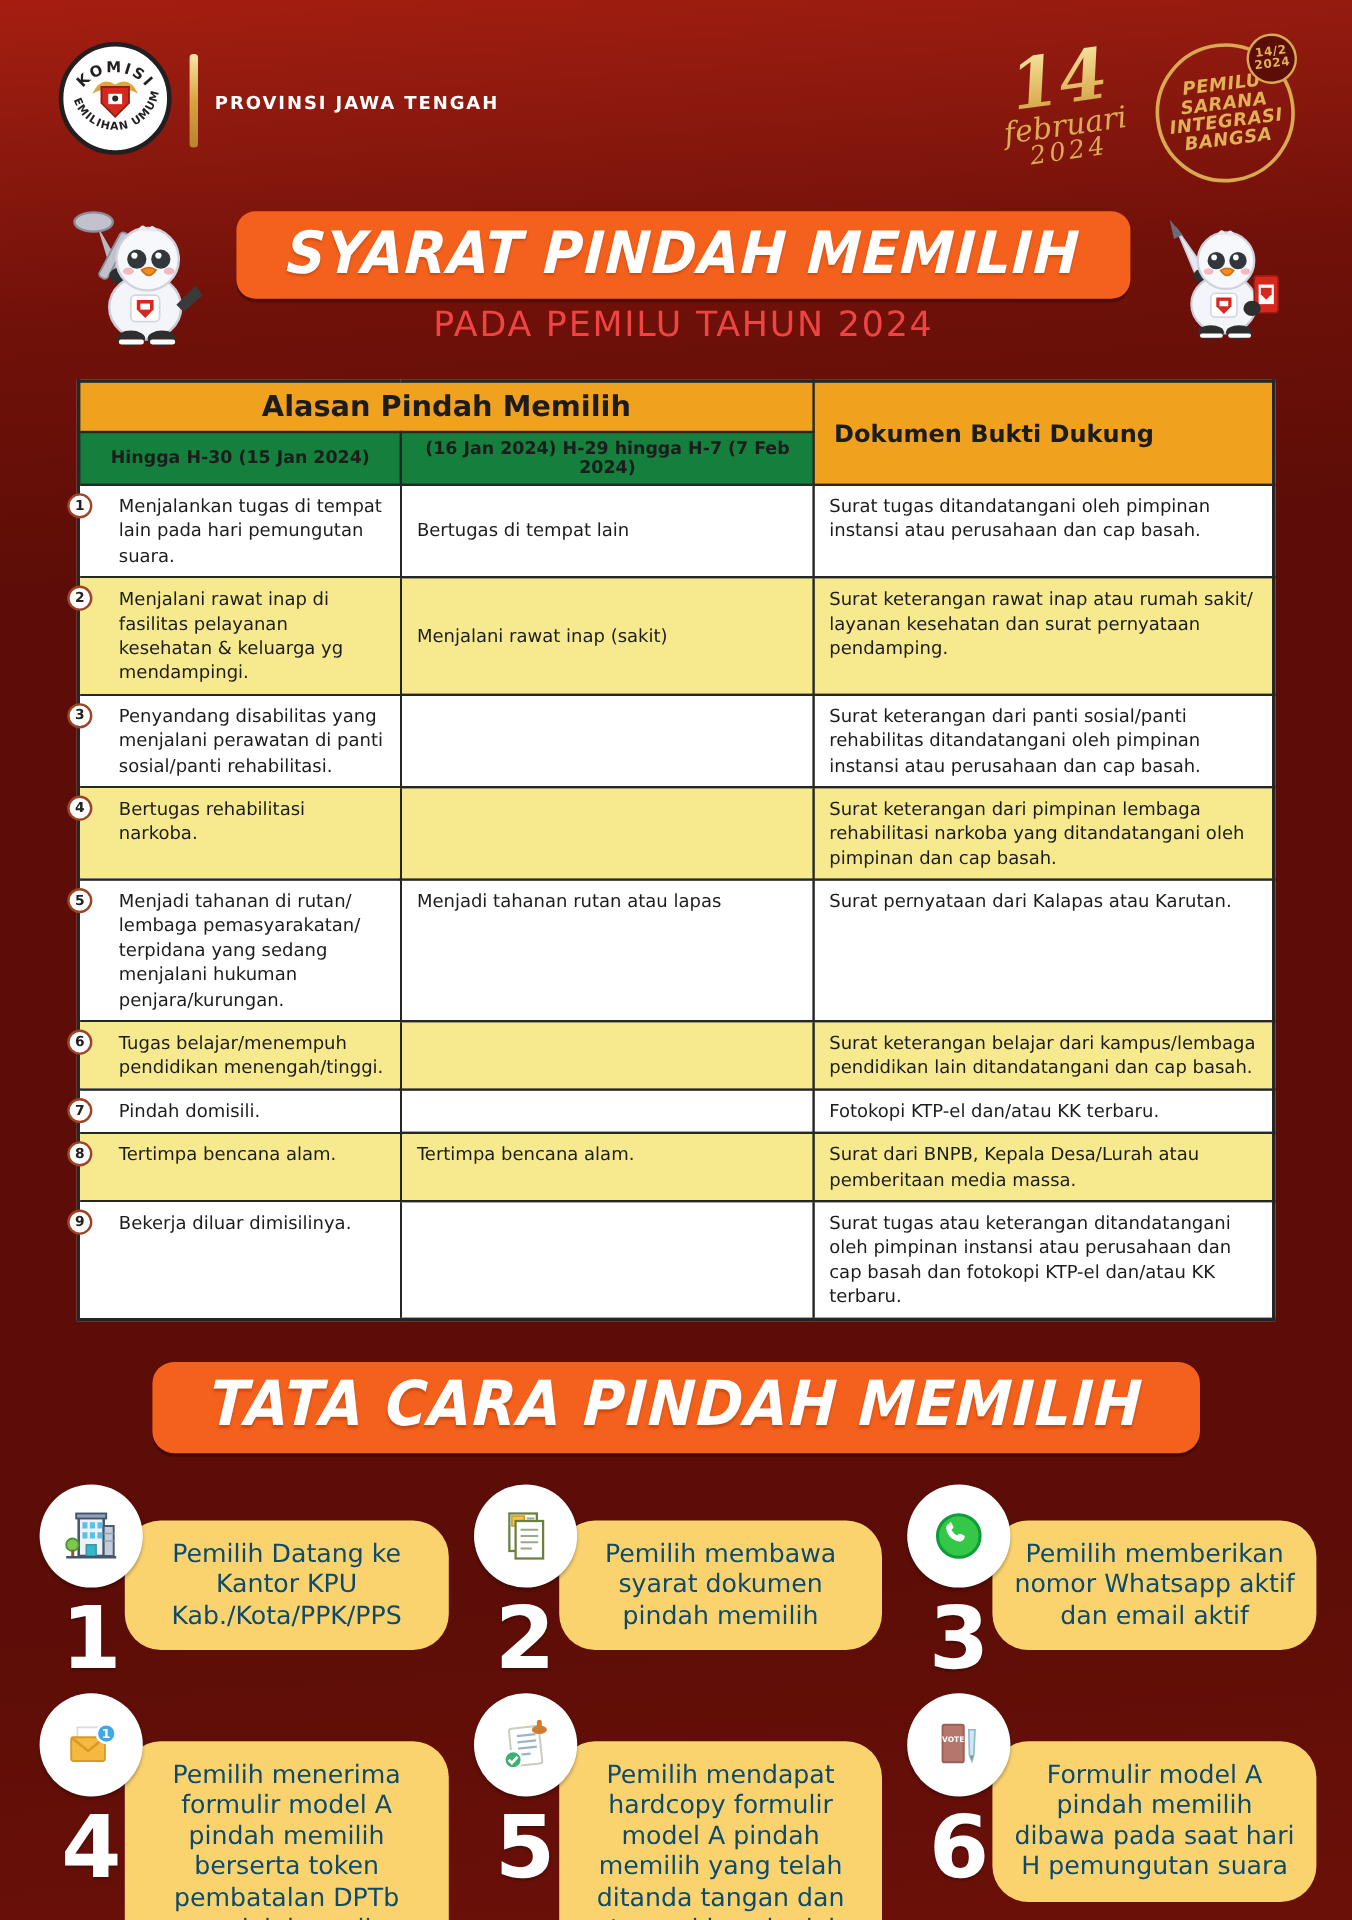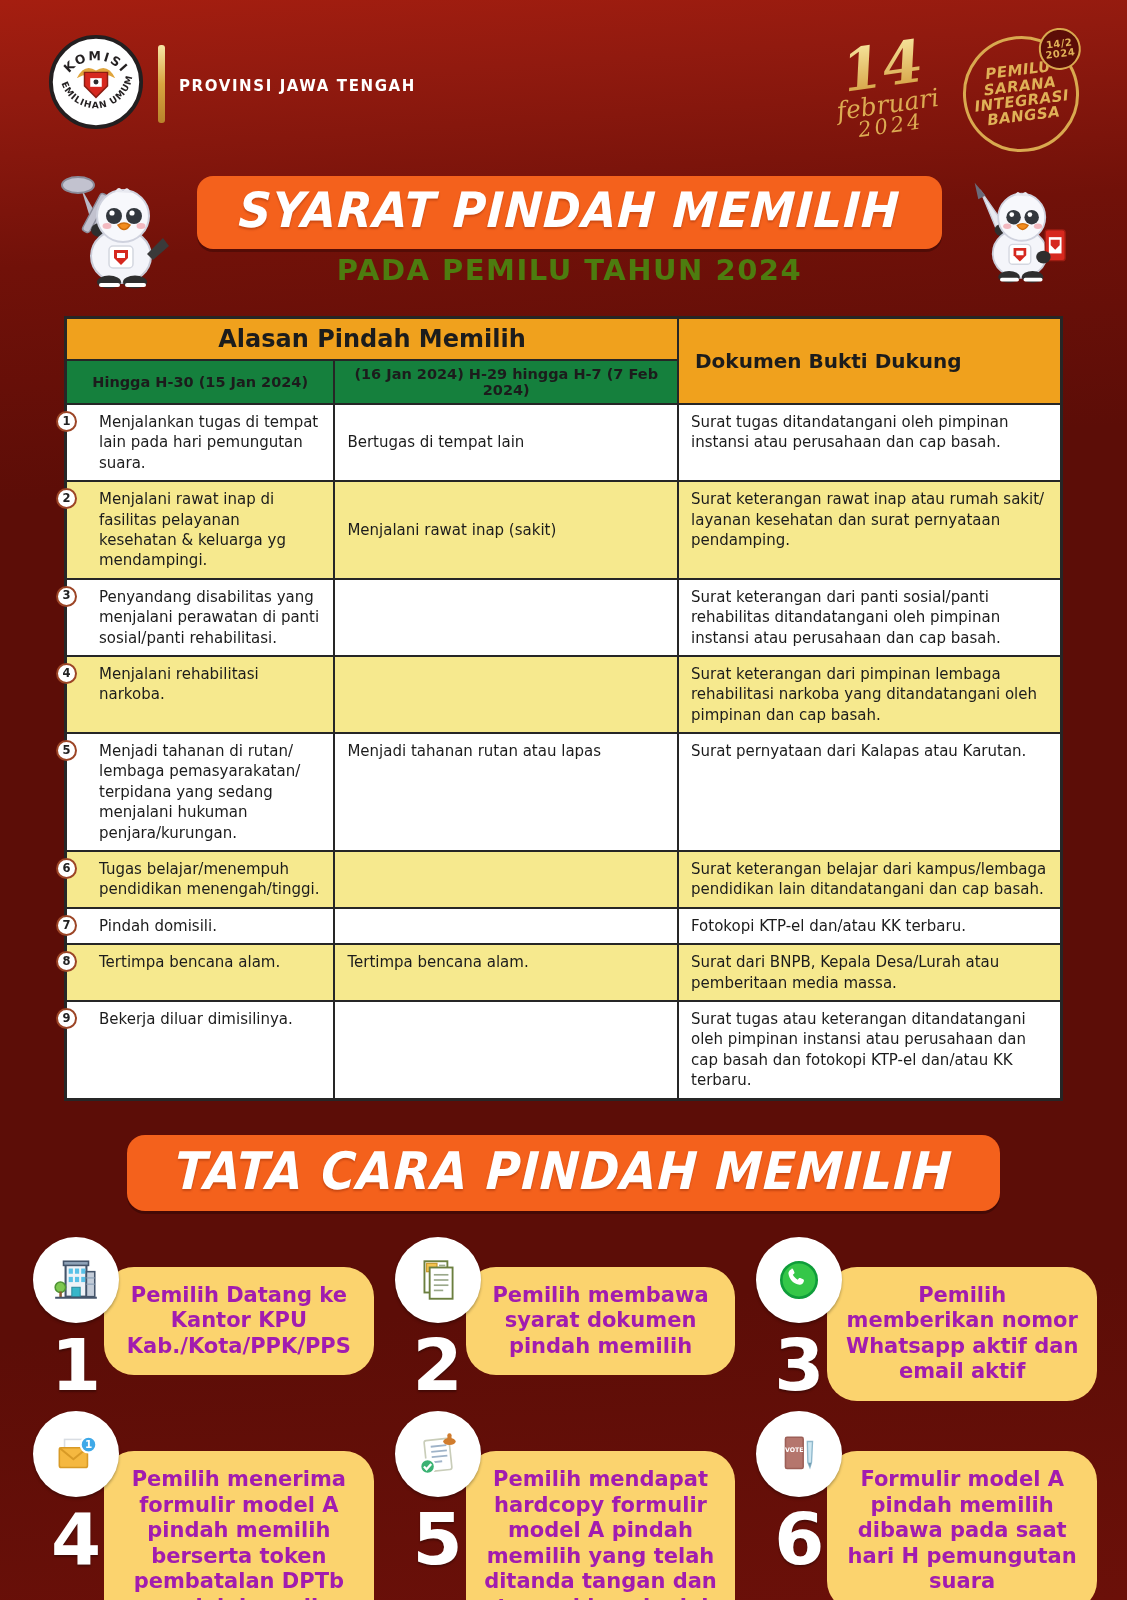--- a/index.html
+++ b/index.html
@@ -42,21 +42,21 @@
   .title-center { display:flex; flex-direction:column; align-items:center; }
   .title-banner {
     background:#f4611c; border-radius:16px; padding:8px 42px 12px 42px;
     box-shadow:0 3px 0 rgba(0,0,0,0.25);
   }
   .title-banner span {
     display:block; color:#ffffff; font-weight:900; font-style:italic; font-size:45px;
     letter-spacing:1px; transform:skewX(-3deg) scaleY(1.08); white-space:nowrap;
     text-shadow:0 2px 2px rgba(120,30,0,0.35);
   }
-  .title-sub { color:#4d7c0f; font-weight:700; font-size:29px; letter-spacing:1.5px; margin-top:4px; white-space:nowrap; }
+  .title-sub { color:#ef4444; font-weight:400; font-size:29px; letter-spacing:1.5px; margin-top:4px; white-space:nowrap; }
   .mascot { flex:none; }
   
   .tbl-wrap { margin:22px 64px 0 64px;border-radius:24px; }
   table.req { width:100%; border-collapse:collapse; background:#ffffff; border:3px solid #262626; }
   table.req th, table.req td { border:2px solid #262626; }
   th.group { background:#f0a11d; font-size:24px; font-weight:bold; text-align:center; padding:6px 4px; }
   th.doc   { background:#f0a11d; font-size:20px; font-weight:bold; text-align:left; padding:6px 16px; }
   th.sub   { background:#15803d; font-size:14.5px; font-weight:bold; text-align:center; padding:5px 4px; }
   td { font-size:15px; line-height:1.36; padding:7px 12px; vertical-align:top; }
   td.c1 { position:relative; padding-left:32px; }
@@ -77,21 +77,21 @@
     display:block; color:#fff; font-weight:900; font-style:italic; font-size:47px; letter-spacing:1px;
     transform:skewX(-3deg) scaleY(1.1); white-space:nowrap; text-shadow:0 2px 2px rgba(120,30,0,0.35);
   }
   .steps-row { display:grid; grid-template-columns:1fr 1fr 1fr; column-gap:18px; padding:0 30px; margin-bottom:10px; }
   .step { display:flex; align-items:flex-start; }
   .step-left { width:92px; flex:none; display:flex; flex-direction:column; align-items:center; z-index:2; margin-right:-18px; }
   .step-circle { width:86px; height:86px; border-radius:50%; background:#ffffff; display:flex; align-items:center; justify-content:center; box-shadow:0 2px 3px rgba(0,0,0,0.3); }
   .step-num { font-size:72px; font-weight:800; color:#ffffff; line-height:1; margin-top:6px; text-shadow:0 2px 2px rgba(0,0,0,0.3); }
   .step-card {
     flex:1; background:#fbd36e; border-radius:30px; margin-top:30px; padding:16px 18px;
-    text-align:center; font-weight:bold; font-size:21px; line-height:1.22; color:#a21caf;
+    text-align:center; font-weight:normal; font-size:21px; line-height:1.22; color:#0c4a6e;
   }
   .row2 .step-card { margin-top:40px; }
 </style>
 </head>
 <body>
 
 <div class="top-header">
   <div class="brand">
     <span>
       <svg width="96" height="96" viewBox="0 0 100 100">
@@ -220,21 +220,21 @@
         <td class="c1"><span class="rownum">2</span><span>Menjalani rawat inap di fasilitas pelayanan kesehatan &amp; keluarga yg mendampingi.</span></td>
         <td class="vmid">Menjalani rawat inap (sakit)</td>
         <td>Surat keterangan rawat inap atau rumah sakit/ layanan kesehatan dan surat pernyataan pendamping.</td>
       </tr>
       <tr class="r-w">
         <td class="c1"><span class="rownum">3</span><span>Penyandang disabilitas yang menjalani perawatan di panti sosial/panti rehabilitasi.</span></td>
         <td></td>
         <td>Surat keterangan dari panti sosial/panti rehabilitas ditandatangani oleh pimpinan instansi atau perusahaan dan cap basah.</td>
       </tr>
       <tr class="r-y">
-        <td class="c1"><span class="rownum">4</span><span>Menjalani rehabilitasi narkoba.</span></td>
+        <td class="c1"><span class="rownum">4</span><span>Bertugas rehabilitasi narkoba.</span></td>
         <td></td>
         <td>Surat keterangan dari pimpinan lembaga rehabilitasi narkoba yang ditandatangani oleh pimpinan dan cap basah.</td>
       </tr>
       <tr class="r-w">
         <td class="c1"><span class="rownum">5</span><span>Menjadi tahanan di rutan/ lembaga pemasyarakatan/ terpidana yang sedang menjalani hukuman penjara/kurungan.</span></td>
         <td>Menjadi tahanan rutan atau lapas</td>
         <td>Surat pernyataan dari Kalapas atau Karutan.</td>
       </tr>
       <tr class="r-y">
         <td class="c1"><span class="rownum">6</span><span>Tugas belajar/menempuh pendidikan menengah/tinggi.</span></td>

